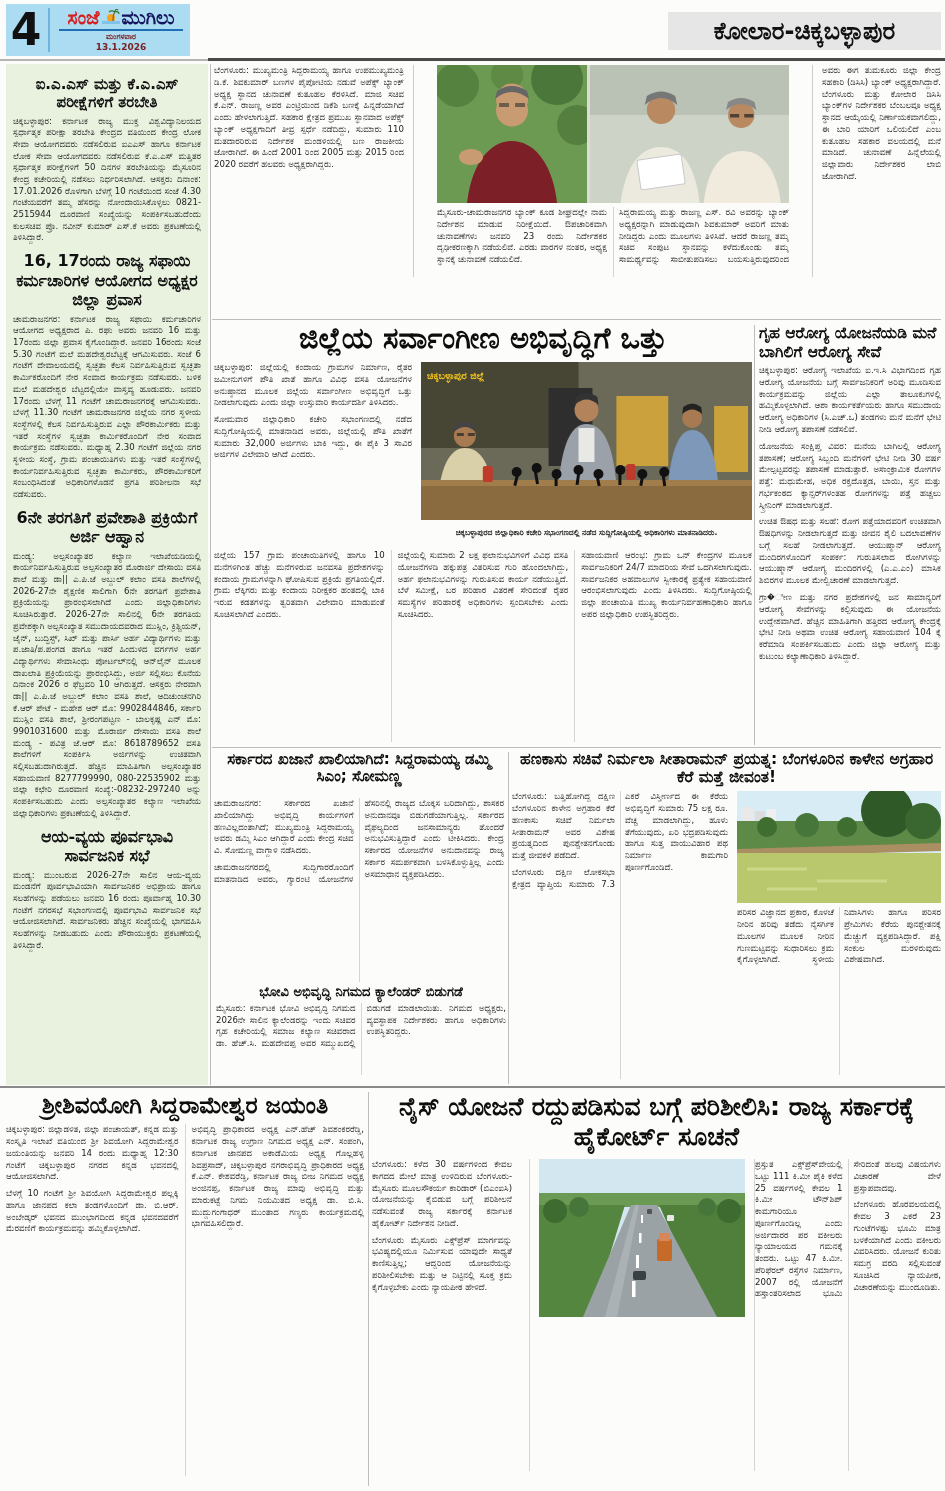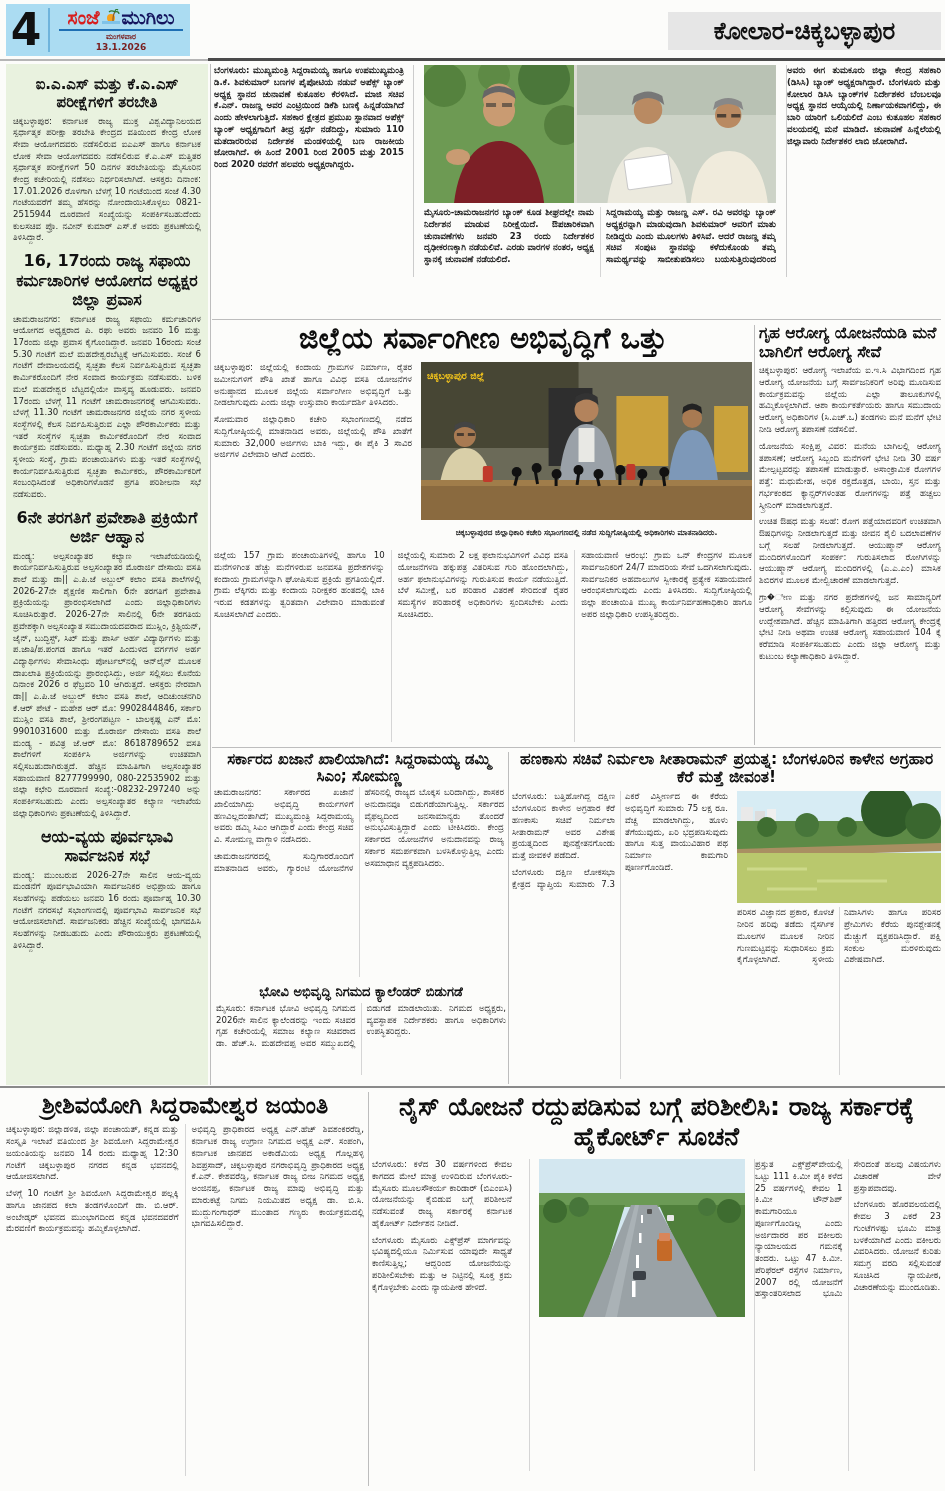--- a/index.html
+++ b/index.html
@@ -32,42 +32,42 @@
   .bh{font-size:15px;font-weight:bold;text-align:center;line-height:1.22;margin:7px 0 4px;color:#111;}
   .bh.big{font-size:16px;}
   .bb{font-size:8.6px;line-height:1.36;text-align:justify;margin:0 0 4px;color:#222;}
   
   .hl{font-weight:bold;color:#0d0d0d;text-align:center;line-height:1.14;margin:0;}
   .p{font-size:8.6px;line-height:1.37;text-align:justify;margin:0 0 5px;color:#212121;}
   .cap{font-size:7.6px;font-weight:bold;text-align:center;line-height:1.25;color:#222;margin-top:8px;}
   
   .art-apex{position:absolute;left:214px;top:65px;width:727px;height:253px;overflow:hidden;}
   .art-apex .hl{font-size:21px;margin-bottom:6px;}
-  .apexgrid{display:flex;gap:10px;height:212px;font-weight:bold;}
+  .apexgrid{display:flex;gap:23px;height:212px;}
   .apex-c1{width:190px;border-right:1px solid #ccc;padding-right:9px;overflow:hidden;}
   .apex-mid{width:352px;overflow:hidden;}
   .photo1{height:138px;display:flex;gap:3px;background:#dcdcd4;}
   .photo1 svg{height:100%;}
   .apex-midtext{column-count:2;column-gap:12px;column-rule:1px solid #d5d5d5;height:70px;margin-top:4px;overflow:hidden;}
-  .apex-c4{flex:1;border-left:1px solid #ccc;overflow:hidden;}
+  .apex-c4{flex:1;border-left:1px solid #ccc;padding-left:9px;overflow:hidden;}
   
   .art-district{position:absolute;left:214px;top:322px;width:538px;height:423px;overflow:hidden;}
   .art-district .hl{font-size:29px;margin-bottom:7px;}
   .distrow{display:flex;gap:9px;height:182px;}
   .dist-left{width:198px;overflow:hidden;}
   .dist-photo{flex:1;position:relative;}
   .dist-photo svg{width:100%;height:158px;display:block;background:#5d5c4a;}
   .backdrop-label{position:absolute;left:6px;top:8px;font-size:9.5px;font-weight:bold;color:#f3c41c;}
   .distbottom{column-count:3;column-gap:13px;column-rule:1px solid #d5d5d5;height:192px;margin-top:6px;overflow:hidden;}
   
   .art-health{position:absolute;left:759px;top:324px;width:182px;height:421px;overflow:hidden;}
   .art-health .hl{font-size:15.5px;text-align:left;line-height:1.2;margin-bottom:4px;}
   
   .art-treasury{position:absolute;left:214px;top:751px;width:290px;height:231px;overflow:hidden;}
-  .art-treasury .hl{font-size:15px;margin-bottom:2px;}
+  .art-treasury .hl{font-size:15px;margin-bottom:13px;}
   .twocol{column-count:2;column-gap:11px;column-rule:1px solid #d5d5d5;overflow:hidden;}
   .art-treasury .twocol{height:190px;}
   .art-calendar{position:absolute;left:216px;top:985px;width:290px;height:100px;overflow:hidden;}
   .art-calendar .hl{font-size:13px;margin-bottom:3px;}
   .art-calendar .twocol{height:72px;}
   
   .art-lake{position:absolute;left:512px;top:751px;width:429px;height:334px;overflow:hidden;}
   .art-lake .hl{font-size:15.5px;margin-bottom:5px;}
   .lakerow{display:flex;gap:9px;height:288px;}
   .lake-text{width:216px;column-count:2;column-gap:10px;column-rule:1px solid #d5d5d5;overflow:hidden;}

